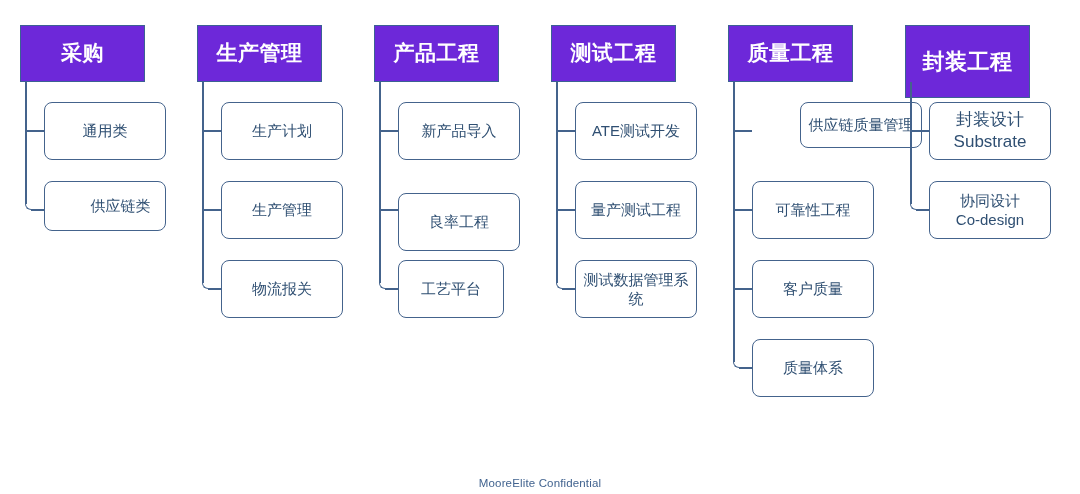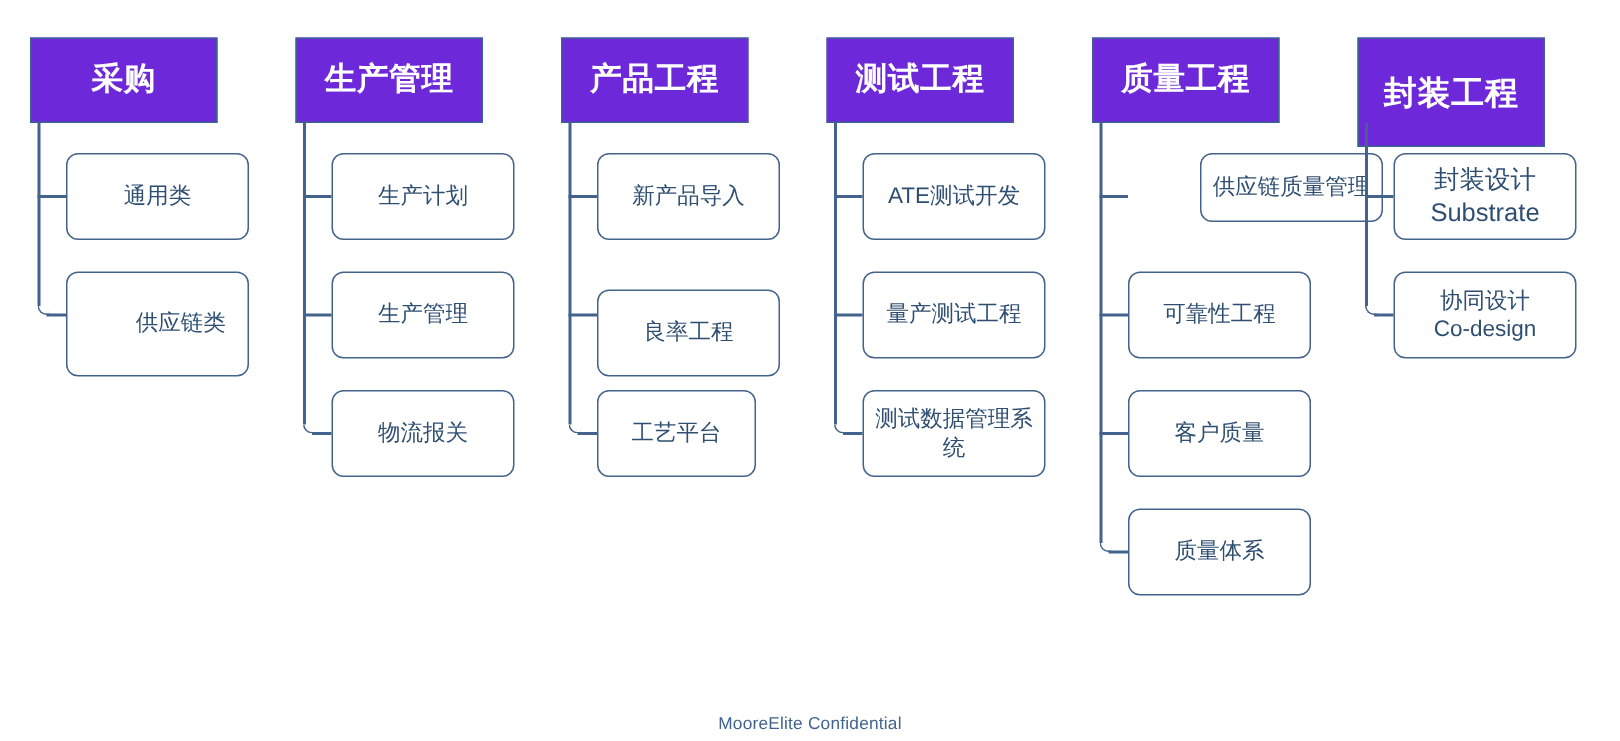--- a/index.html
+++ b/index.html
@@ -109,21 +109,21 @@
       <div class="dept-header" style="left: 20px; top: 25px; width: 125px; height: 57px; font-size: 21px;">
         <span>采购</span>
       </div>
       <div class="trunk" style="left: 25px; top: 82px; height: 122px;"></div>
       <div class="elbow" style="left: 25px; top: 204px; width: 8px; height: 6px;"></div>
       <div class="stub" style="left: 25px; top: 130.2px; width: 19px;"></div>
       <div class="unit-box" style="left: 44px; top: 102px; width: 122px; height: 58px; font-size: 15px;">
         <span class="unit-label">通用类</span>
       </div>
       <div class="stub" style="left: 31px; top: 209.2px; width: 13px;"></div>
-      <div class="unit-box" style="left: 44px; top: 181px; width: 122px; height: 70px; font-size: 15px; padding-left: 36px;">
+      <div class="unit-box" style="left: 44px; top: 181px; width: 122px; height: 50px; font-size: 15px; padding-left: 36px;">
         <span class="unit-label">供应链类</span>
       </div>
     </div>
     <div class="column">
       <div class="dept-header" style="left: 197px; top: 25px; width: 125px; height: 57px; font-size: 21px;">
         <span>生产管理</span>
       </div>
       <div class="trunk" style="left: 202px; top: 82px; height: 201px;"></div>
       <div class="elbow" style="left: 202px; top: 283px; width: 8px; height: 6px;"></div>
       <div class="stub" style="left: 202px; top: 130.2px; width: 19px;"></div>

